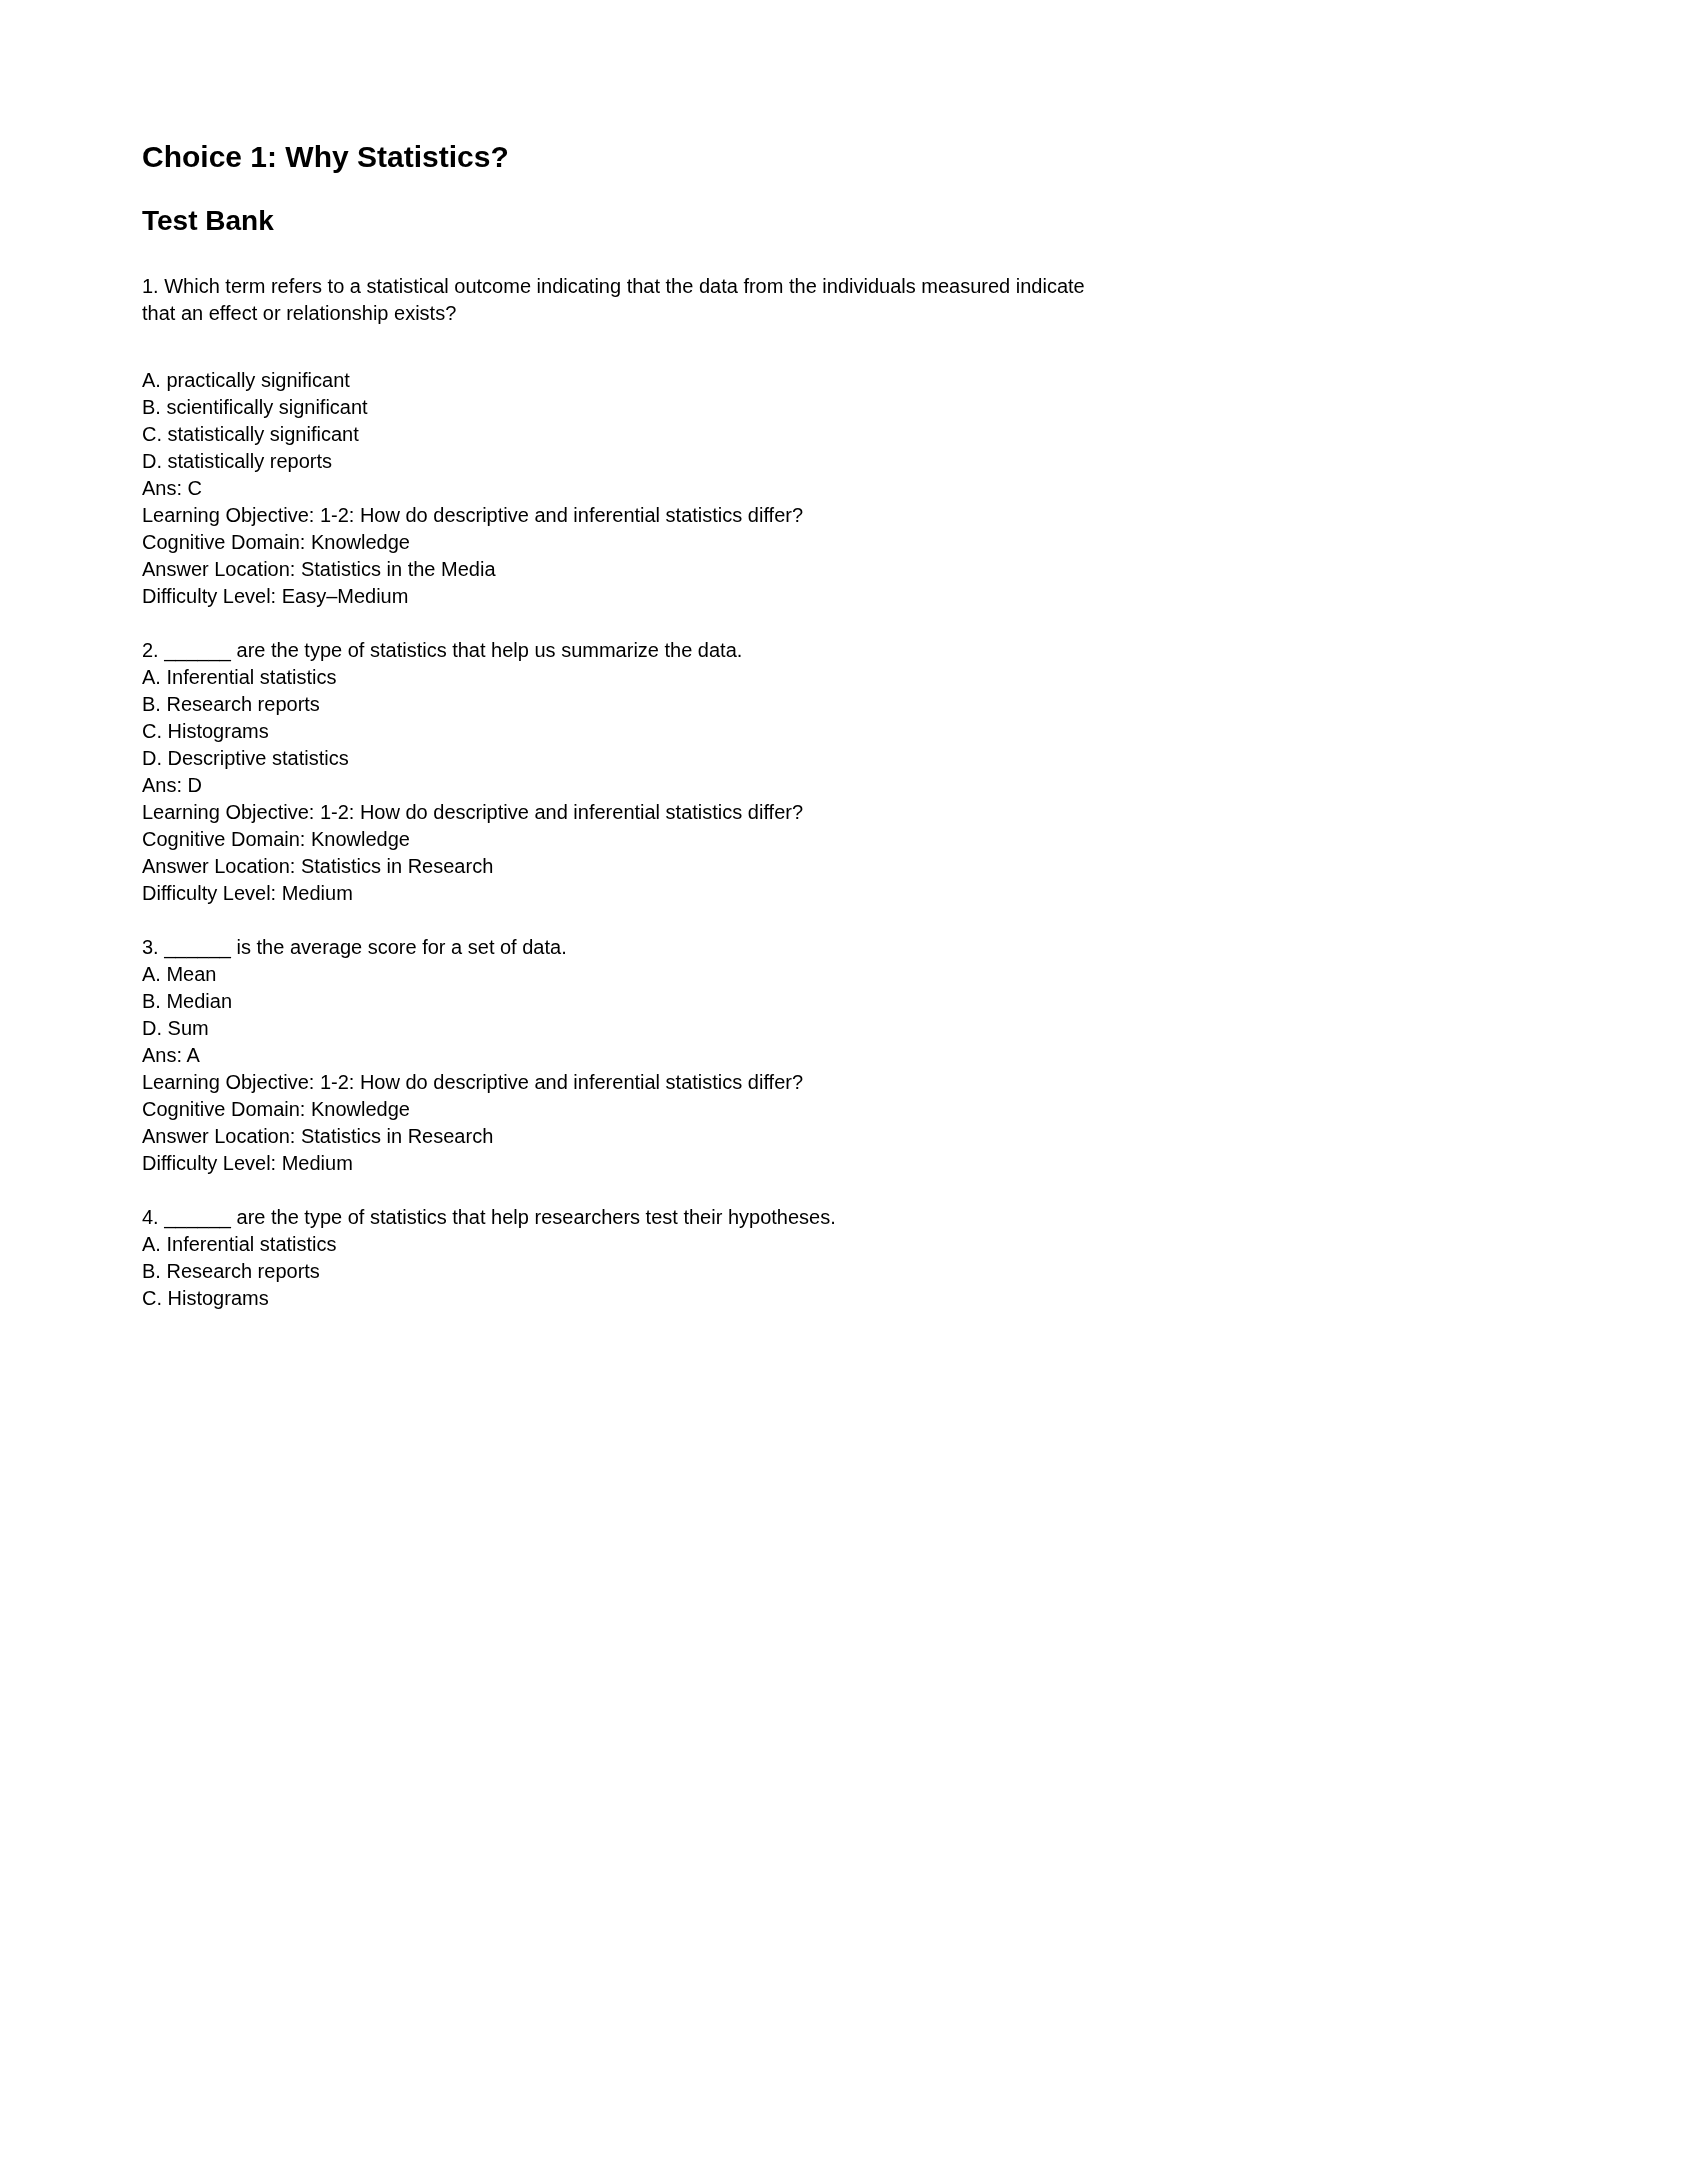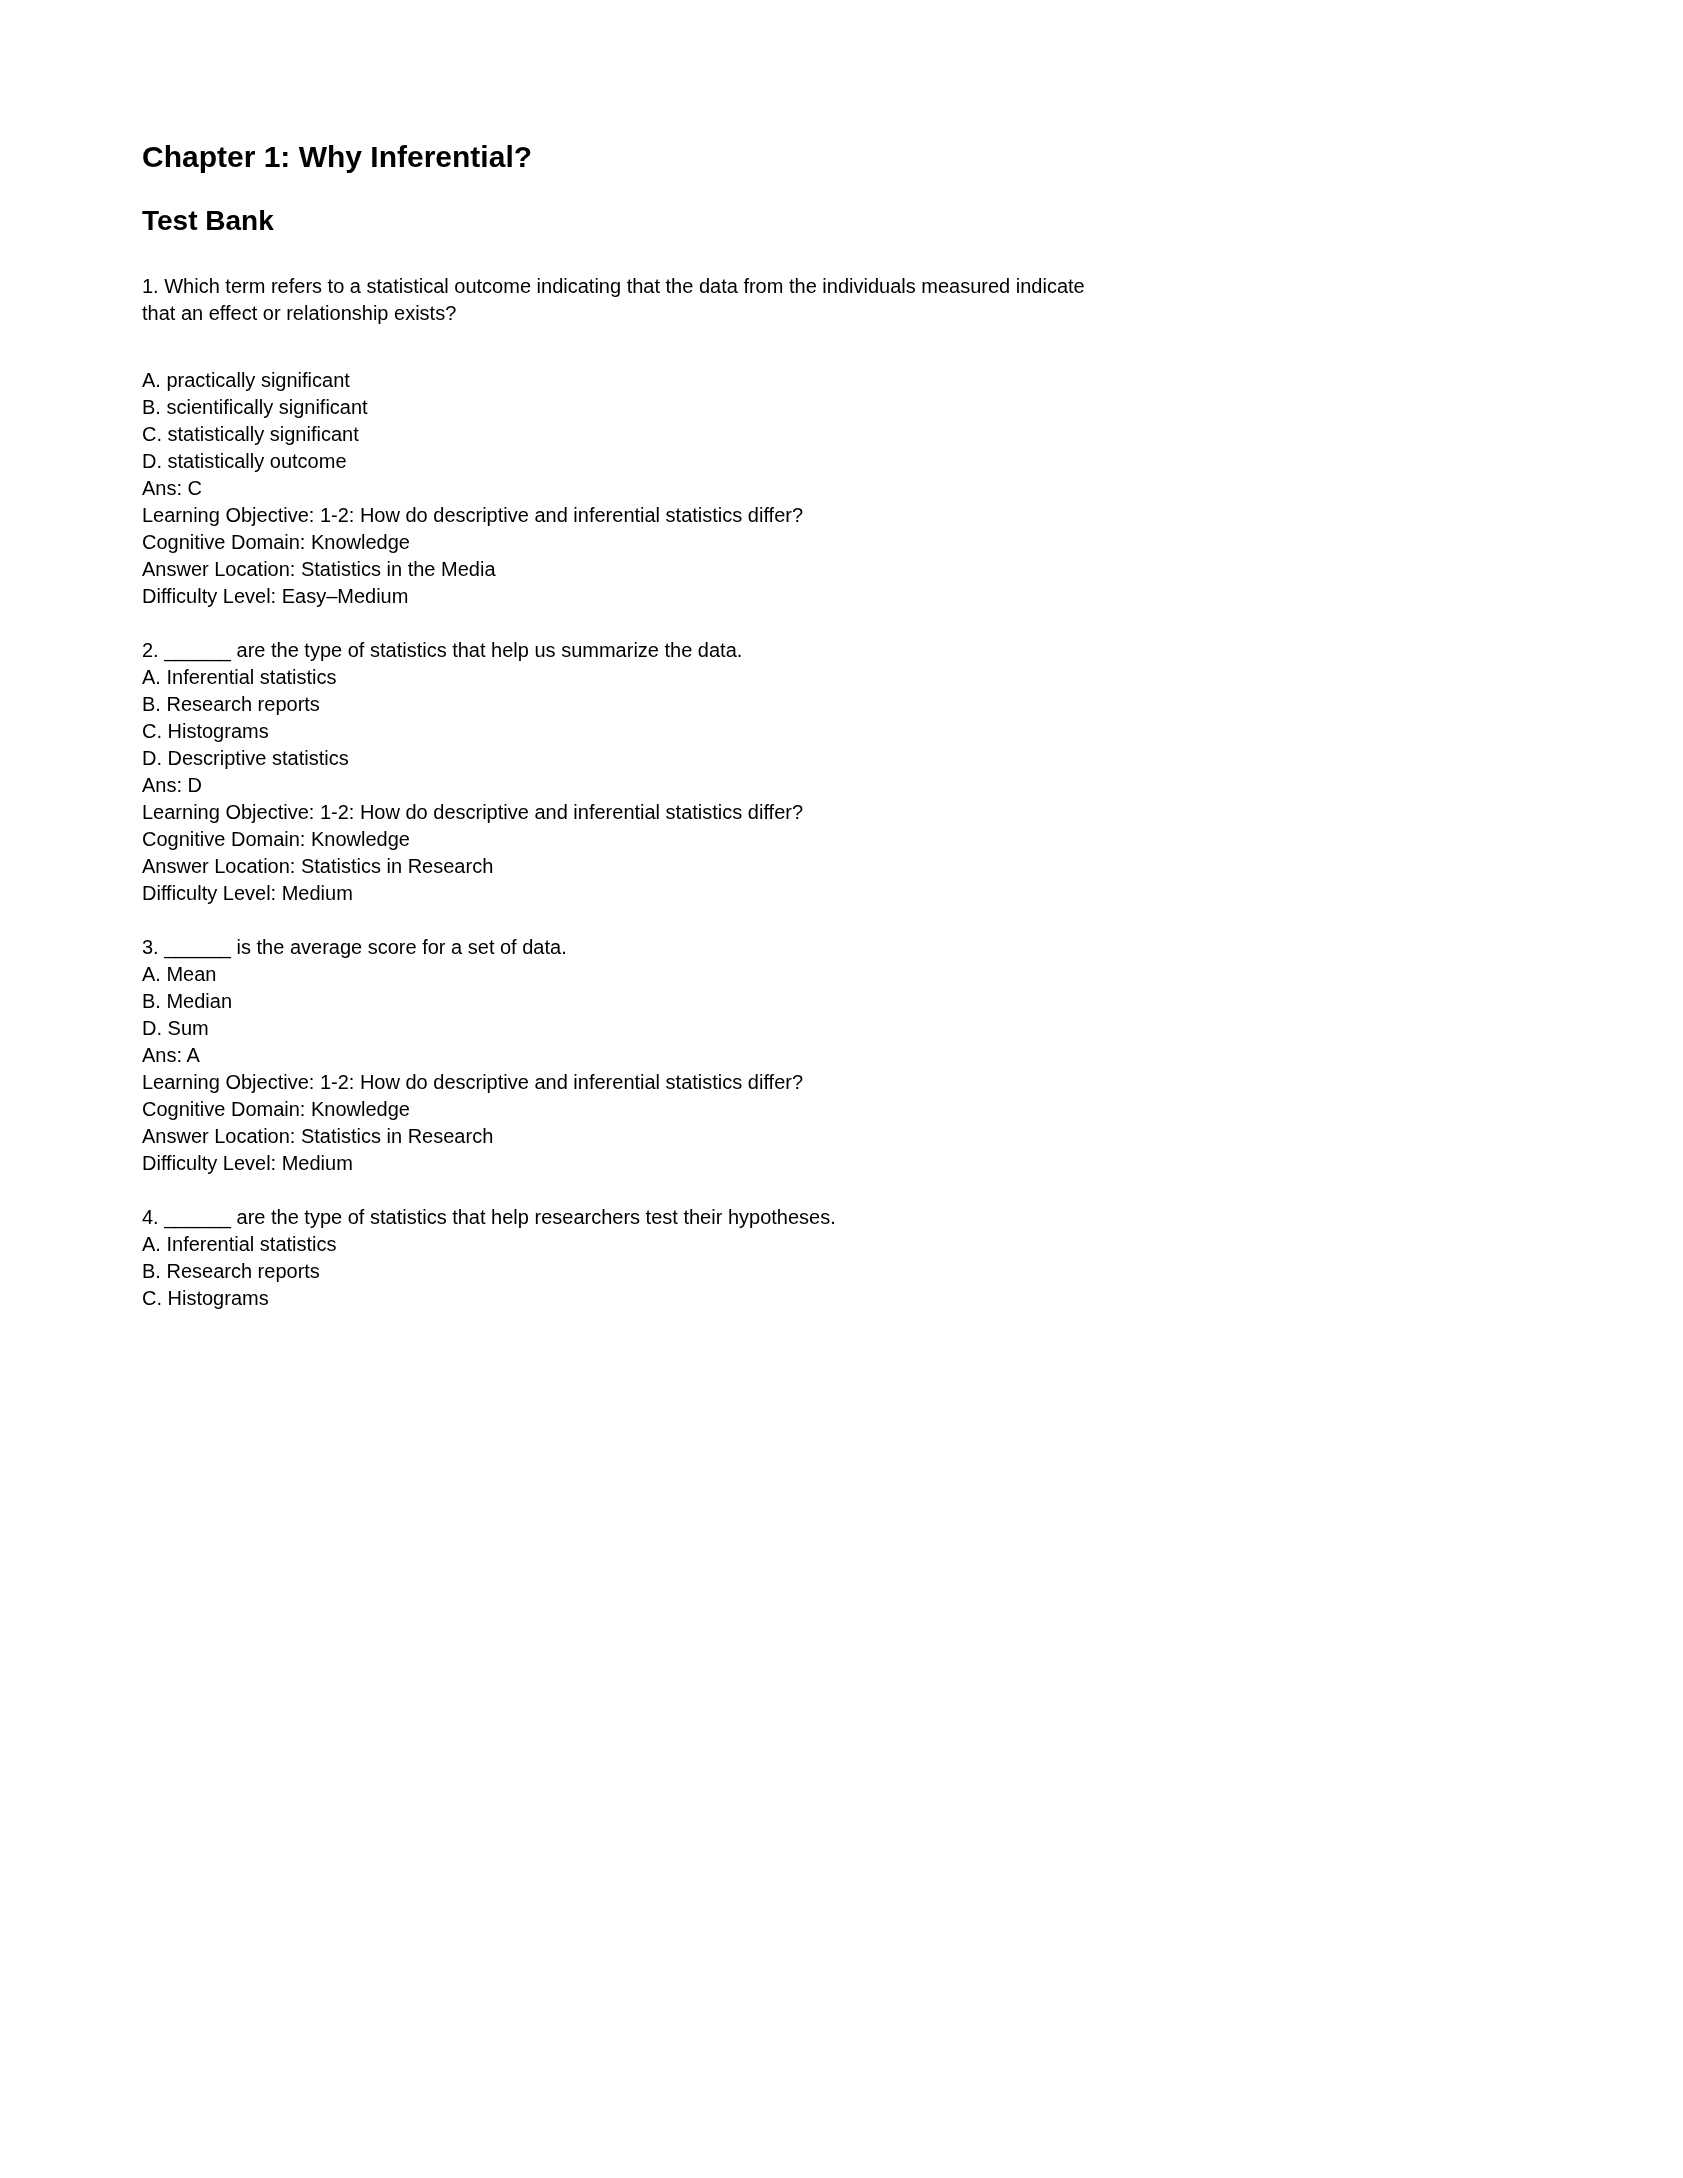--- a/index.html
+++ b/index.html
@@ -51,30 +51,30 @@
   .options.spaced {
     margin-top: 40px; 
   }
 </style>
 </head>
 <body>
 
 <div class="page">
   <div class="content">
 
-    <h1 class="doc-title">Chapter 1: Why Inferential?</h1>
+    <h1 class="doc-title">Choice 1: Why Statistics?</h1>
     <h2 class="doc-subtitle">Test Bank</h2>
 
     <div class="question-block first">
       <div class="prompt">1. Which term refers to a statistical outcome indicating that the data from the individuals measured indicate that an effect or relationship exists?</div>
       <div class="options spaced">
         <div class="line">A. practically significant</div>
         <div class="line">B. scientifically significant</div>
         <div class="line">C. statistically significant</div>
-        <div class="line">D. statistically outcome</div>
+        <div class="line">D. statistically reports</div>
       </div>
       <div class="line">Ans: C</div>
       <div class="line">Learning Objective: 1-2: How do descriptive and inferential statistics differ?</div>
       <div class="line">Cognitive Domain: Knowledge</div>
       <div class="line">Answer Location: Statistics in the Media</div>
       <div class="line">Difficulty Level: Easy–Medium</div>
     </div>
 
     <div class="question-block">
       <div class="prompt">2. ______ are the type of statistics that help us summarize the data.</div>

